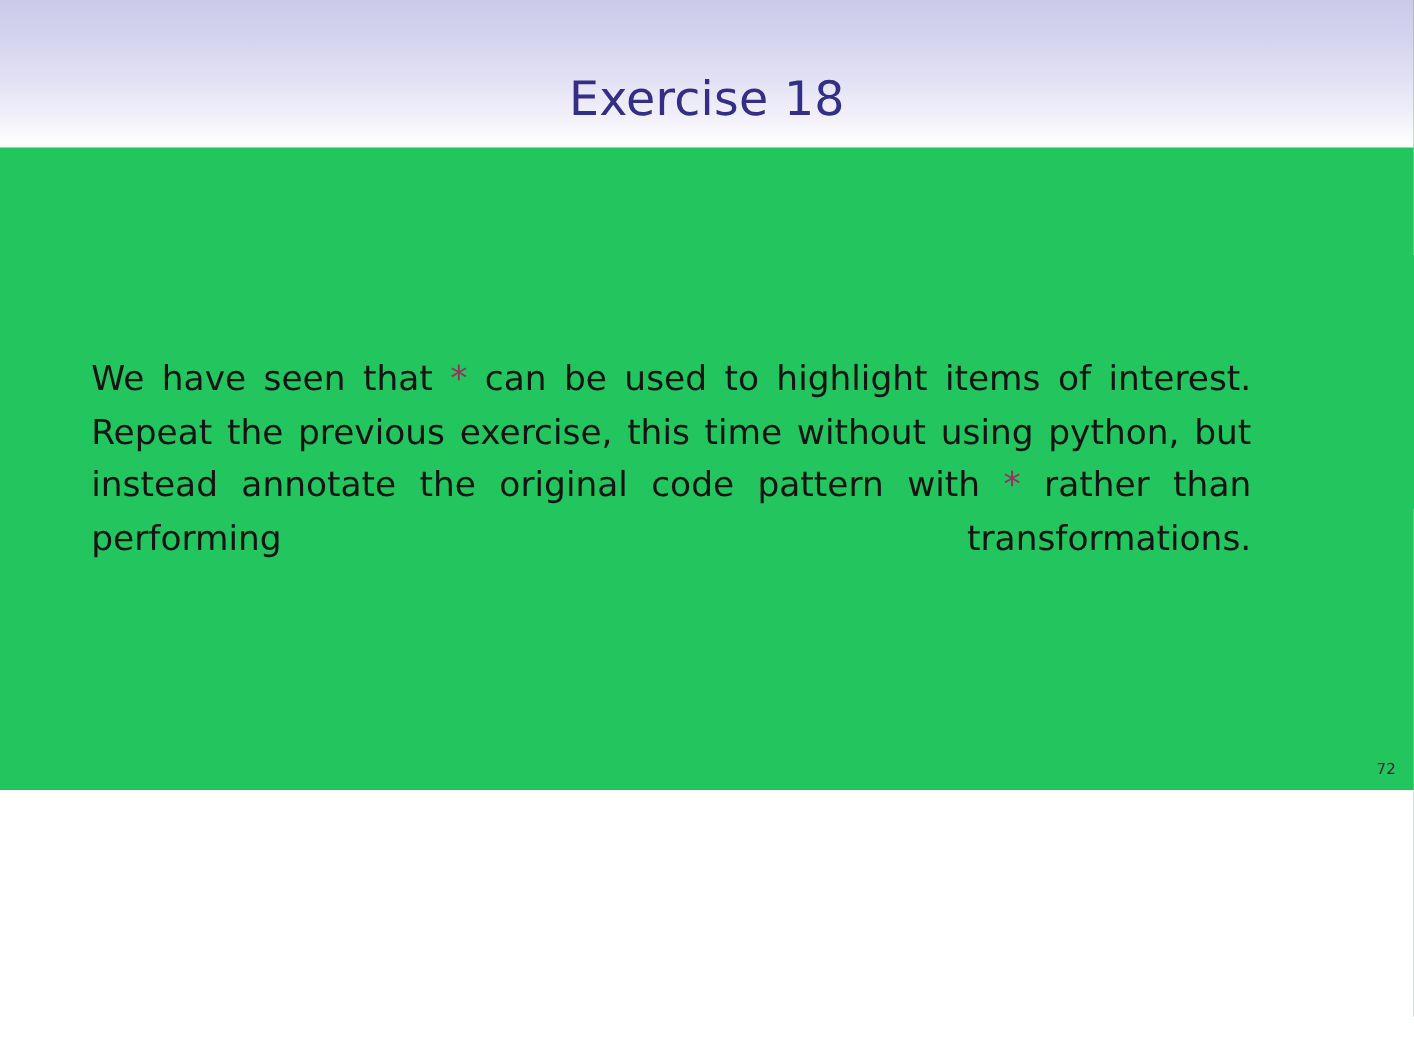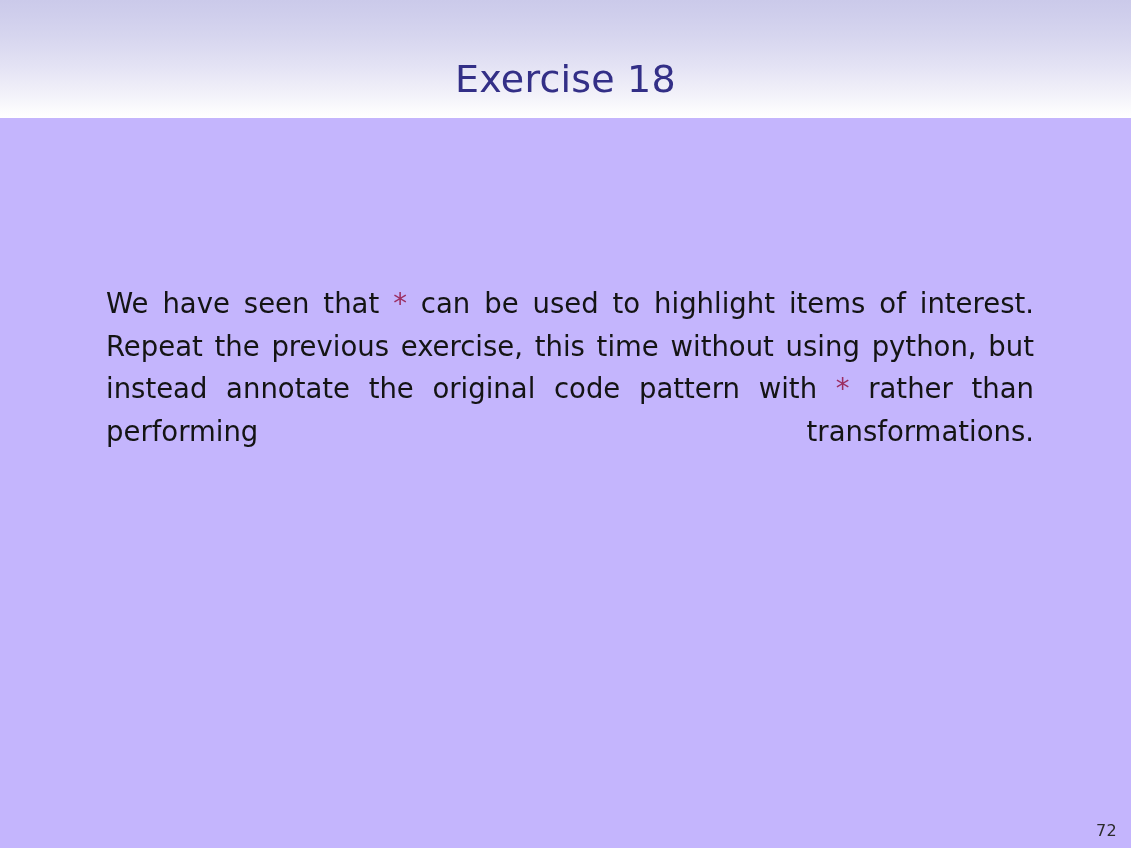--- a/index.html
+++ b/index.html
@@ -11,22 +11,22 @@
     height: 848px;
     background: #ffffff;
     font-family: "DejaVu Sans", sans-serif;
     overflow: hidden;
     position: relative;
   }
 
   .slide {
     position: relative;
     width: 1131px;
-    height: 848px;
-    background: #c4b5fd;
+    height: 632px;
+    background: #22c55e;
     overflow: hidden;
   }
 
   
   .header-band {
     position: absolute;
     left: 0;
     top: 0;
     width: 1131px;
     height: 118px;
@@ -51,21 +51,21 @@
     font-size: 38px;
     font-weight: normal;
     letter-spacing: 0.2px;
     line-height: 1.0;
     white-space: nowrap;
   }
 
   
   .content {
     position: absolute;
-    left: 106px;
+    left: 73px;
     top: 282px;
     width: 928px;
   }
 
   .para {
     color: #141414;
     font-family: "DejaVu Sans", sans-serif;
     font-size: 27.5px;
     line-height: 42.5px;
     text-align: justify;
@@ -91,21 +91,21 @@
     font-family: "DejaVu Sans", sans-serif;
   }
 
   
   .page-number {
     position: absolute;
     right: 14px;
     bottom: 10px;
     color: #2b2b2b;
     font-family: "DejaVu Sans", sans-serif;
-    font-size: 16px;
+    font-size: 12px;
     line-height: 14px;
     letter-spacing: 0.3px;
   }
 </style>
 </head>
 <body>
 
 <div class="slide">
 
   <div class="header-band"></div>

